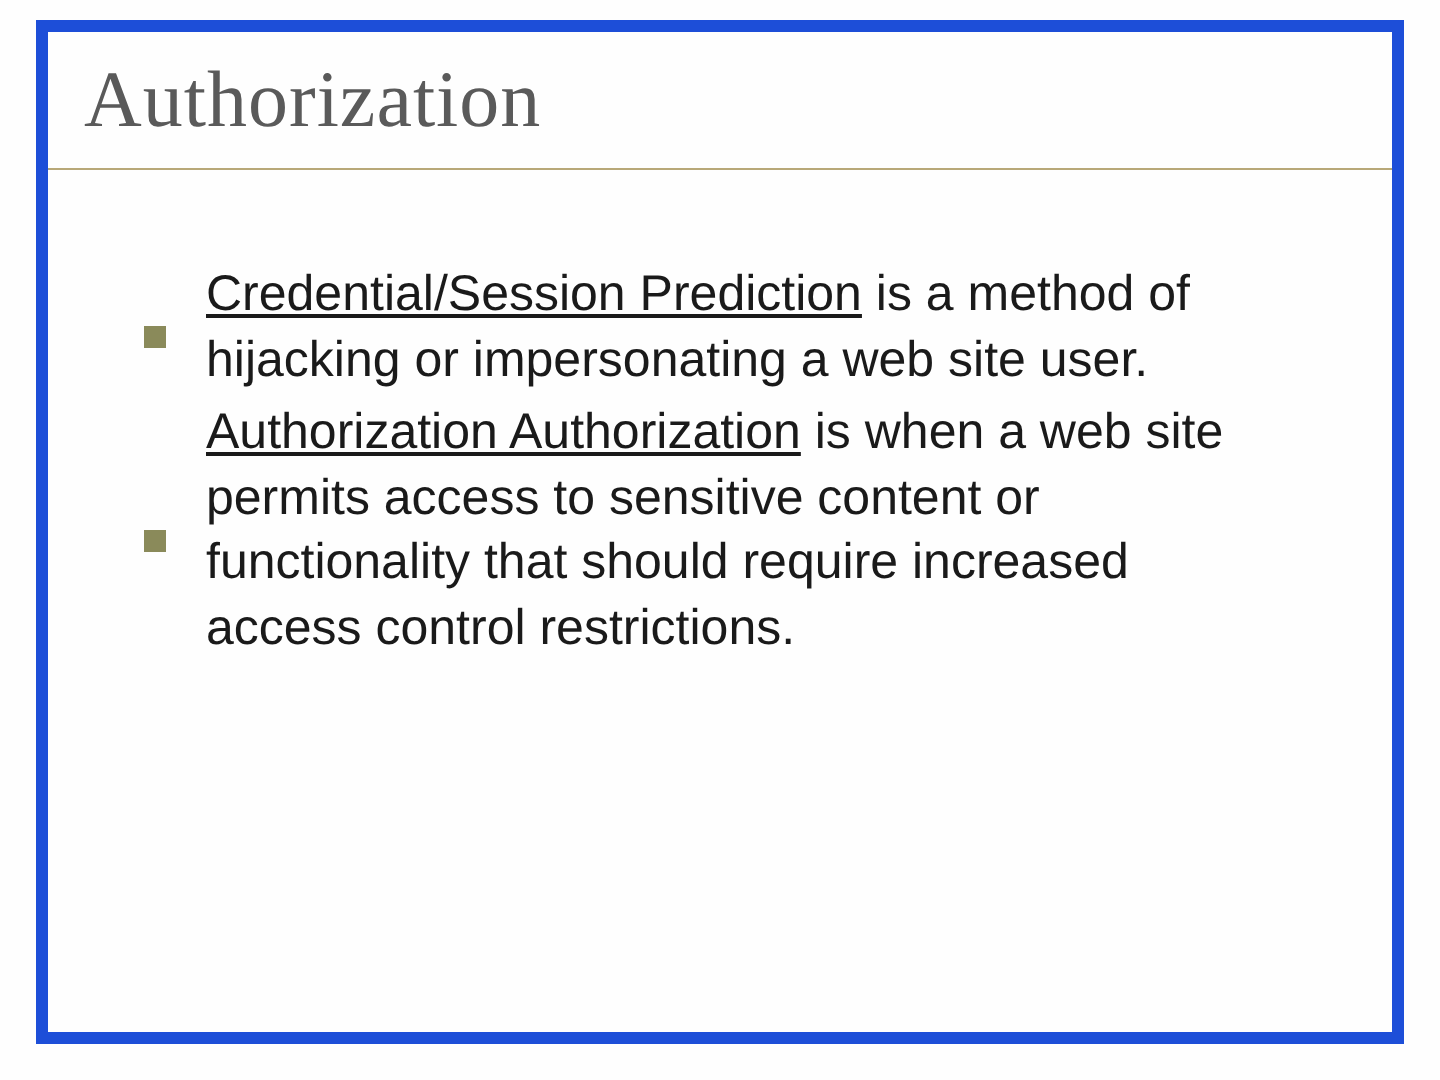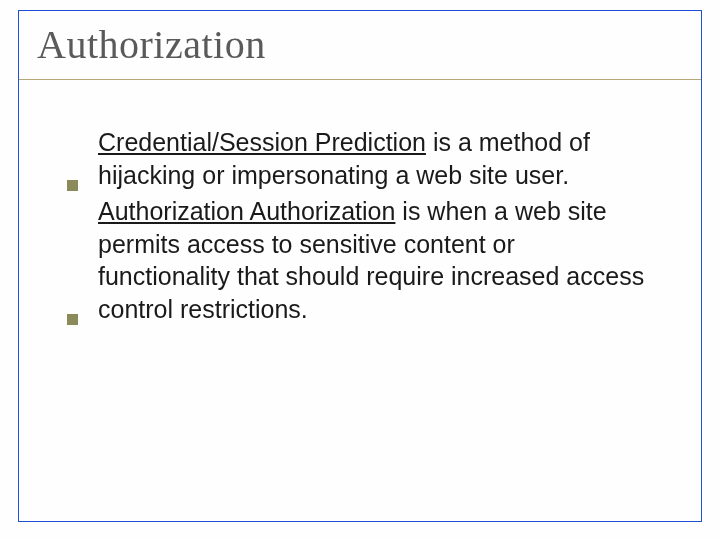--- a/index.html
+++ b/index.html
@@ -14,21 +14,21 @@
       font-family: Arial, sans-serif;
       position: relative;
       overflow: hidden;
     }
     .slide-frame {
       position: absolute;
       top: 10px;
       left: 18px;
       right: 18px;
       bottom: 18px;
-      border: 1px solid #1d4ed8;
+      border: 6px solid #1d4ed8;
     }
     .title-area {
       padding: 10px 18px 8px 18px;
     }
     .title {
       font-family: Georgia, 'Times New Roman', serif;
       font-size: 40px;
       color: #5a5a5a;
       font-weight: normal;
       letter-spacing: 0.5px;
@@ -39,21 +39,21 @@
       left: 0;
       right: 0;
       height: 1px;
       background: #b8a878;
     }
     .content-area {
       padding: 50px 48px 0 48px;
     }
     .bullet-item {
       display: flex;
-      align-items: flex-end;
+      align-items: center;
       margin-bottom: 4px;
     }
     .bullet-marker {
       width: 11px;
       height: 11px;
       background: #8a8a5a;
       flex-shrink: 0;
       margin-top: 10px;
       margin-right: 20px;
     }

